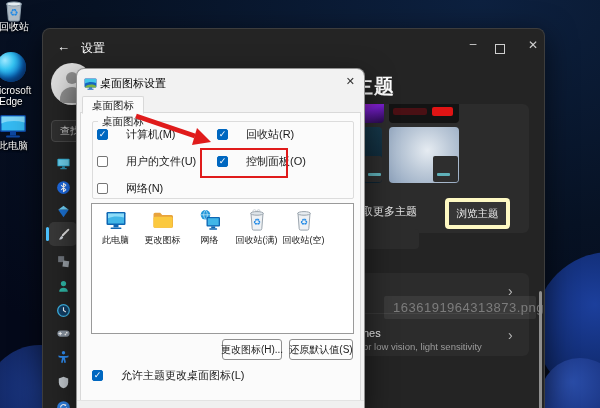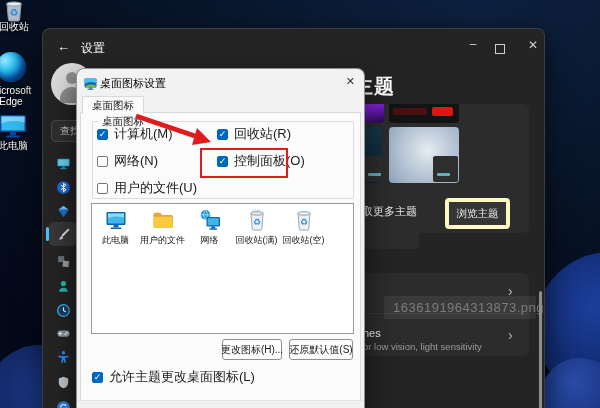--- a/index.html
+++ b/index.html
@@ -68,21 +68,21 @@
   #dlg-page{position:absolute;left:3px;top:43px;width:279px;height:298px;background:#fbfbfb;border:1px solid #d9d9d9;}
   #grp{position:absolute;left:11px;top:8px;width:260px;height:76px;border:1px solid #dcdcdc;border-radius:2px;}
   #grp-label{position:absolute;left:17px;top:2px;background:#fbfbfb;padding:0 4px;font-size:10.5px;}
   .chk-col{position:absolute;top:14px;display:flex;flex-direction:column;gap:13px;}
   #chk-col-1{left:16px;}
   #chk-col-2{left:136px;}
   .dlgrow{display:flex;align-items:center;height:14px;}
   .cb{width:11px;height:11px;border:1px solid #767676;border-radius:2px;background:#fff;box-sizing:border-box;
       display:flex;align-items:center;justify-content:center;font-size:9px;color:#fff;line-height:1;}
   .cb.on{background:var(--accent);border-color:var(--accent);}
-  .cblab{margin-left:6px;font-size:13px;white-space:nowrap;}
+  .cblab{margin-left:18px;font-size:11px;white-space:nowrap;}
   #listbox{position:absolute;left:10px;top:90px;width:263px;height:131px;background:#fff;border:1px solid #9a9a9a;
     display:flex;align-items:flex-start;padding-top:4px;box-sizing:border-box;}
   .lb-item{width:47px;text-align:center;flex:none;}
   .lb-item .ic{width:24px;height:24px;margin:0 auto;}
   .lb-item .ic svg{width:24px;height:24px;display:block;}
   .lb-label{font-size:9px;margin-top:2px;white-space:nowrap;}
   .dlg-btn{position:absolute;height:21px;background:#fdfdfd;border:1px solid #8f8f8f;border-radius:3px;
     font-size:10px;display:flex;align-items:center;justify-content:center;white-space:nowrap;box-sizing:border-box;}
   #btn-change{left:141px;top:226px;width:60px;}
   #btn-restore{left:208px;top:226px;width:64px;}
@@ -299,25 +299,25 @@
     <div id="dlg-page">
       <div id="grp"></div>
       <div id="grp-label">桌面图标</div>
       <div id="chk-col-1" class="chk-col">
           <label class="dlgrow">
             <span class="cb on">✓</span>
             <span class="cblab">计算机(M)</span>
           </label>
           <label class="dlgrow">
             <span class="cb"></span>
-            <span class="cblab">网络(N)</span>
+            <span class="cblab">用户的文件(U)</span>
           </label>
           <label class="dlgrow">
             <span class="cb"></span>
-            <span class="cblab">用户的文件(U)</span>
+            <span class="cblab">网络(N)</span>
           </label>
         </div>
       <div id="chk-col-2" class="chk-col">
           <label class="dlgrow">
             <span class="cb on">✓</span>
             <span class="cblab">回收站(R)</span>
           </label>
           <label class="dlgrow">
             <span class="cb on">✓</span>
             <span class="cblab">控制面板(O)</span>
@@ -337,21 +337,21 @@
             </div>
             <div class="lb-label">此电脑</div>
           </div>
           <div class="lb-item">
             <div class="ic">
               <svg viewBox="0 0 24 24">
                 <path d="M2.5 6.2 a1.5 1.5 0 0 1 1.5-1.5 h5.2 l2 2.4 h9.3 a1.5 1.5 0 0 1 1.5 1.5 v9.6 a1.5 1.5 0 0 1-1.5 1.5 h-16.5 a1.5 1.5 0 0 1-1.5-1.5 Z" fill="#e8a33d"></path>
                 <rect x="2.5" y="8.8" width="19" height="10.9" rx="1.5" fill="#fbc93f"></rect>
               </svg>
             </div>
-            <div class="lb-label">用户的文件</div>
+            <div class="lb-label">更改图标</div>
           </div>
           <div class="lb-item">
             <div class="ic">
               <svg viewBox="0 0 24 24">
                 <circle cx="7.5" cy="6.8" r="4.8" fill="#2196d9"></circle>
                 <path d="M2.9 6.8 h9.2 M7.5 2.2 c2.4 2.6 2.4 6.6 0 9.2 M7.5 2.2 c-2.4 2.6-2.4 6.6 0 9.2" stroke="#bfe6f8" stroke-width=".8" fill="none"></path>
                 <rect x="8.5" y="9" width="13.5" height="9.4" rx="1" fill="#0e66b3"></rect>
                 <rect x="9.8" y="10.2" width="10.9" height="7" fill="#41b6e8"></rect>
                 <rect x="13.2" y="18.4" width="4" height="1.9" fill="#0e66b3"></rect>
                 <rect x="11.2" y="20.3" width="8" height="1.4" rx=".7" fill="#0e66b3"></rect>

